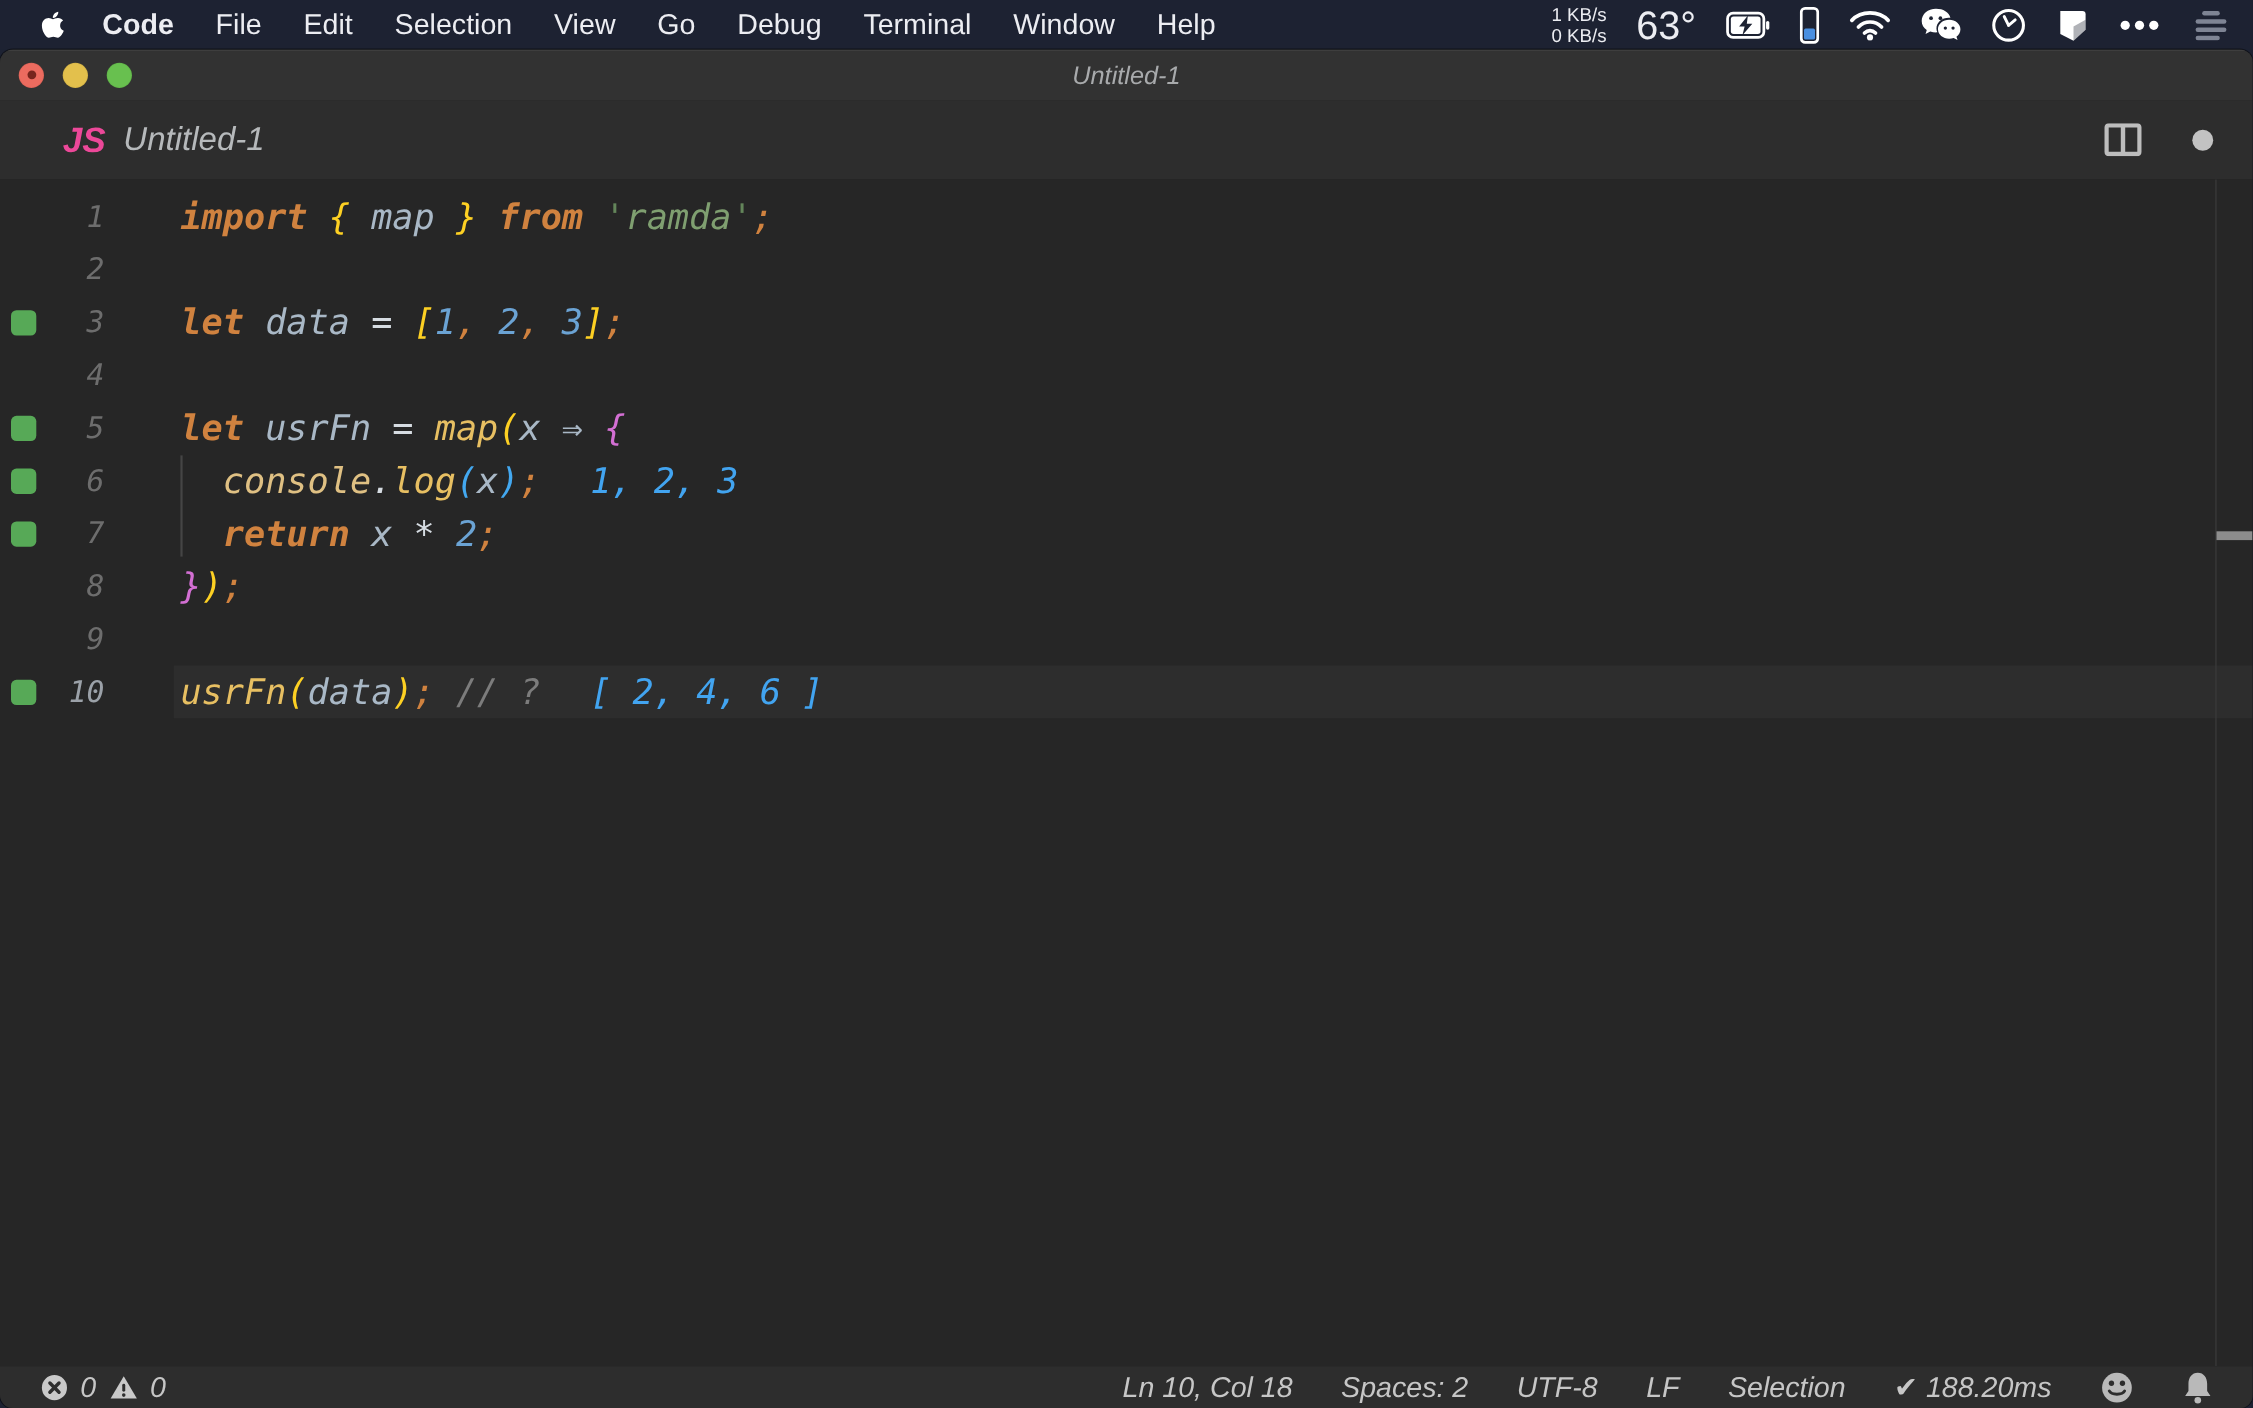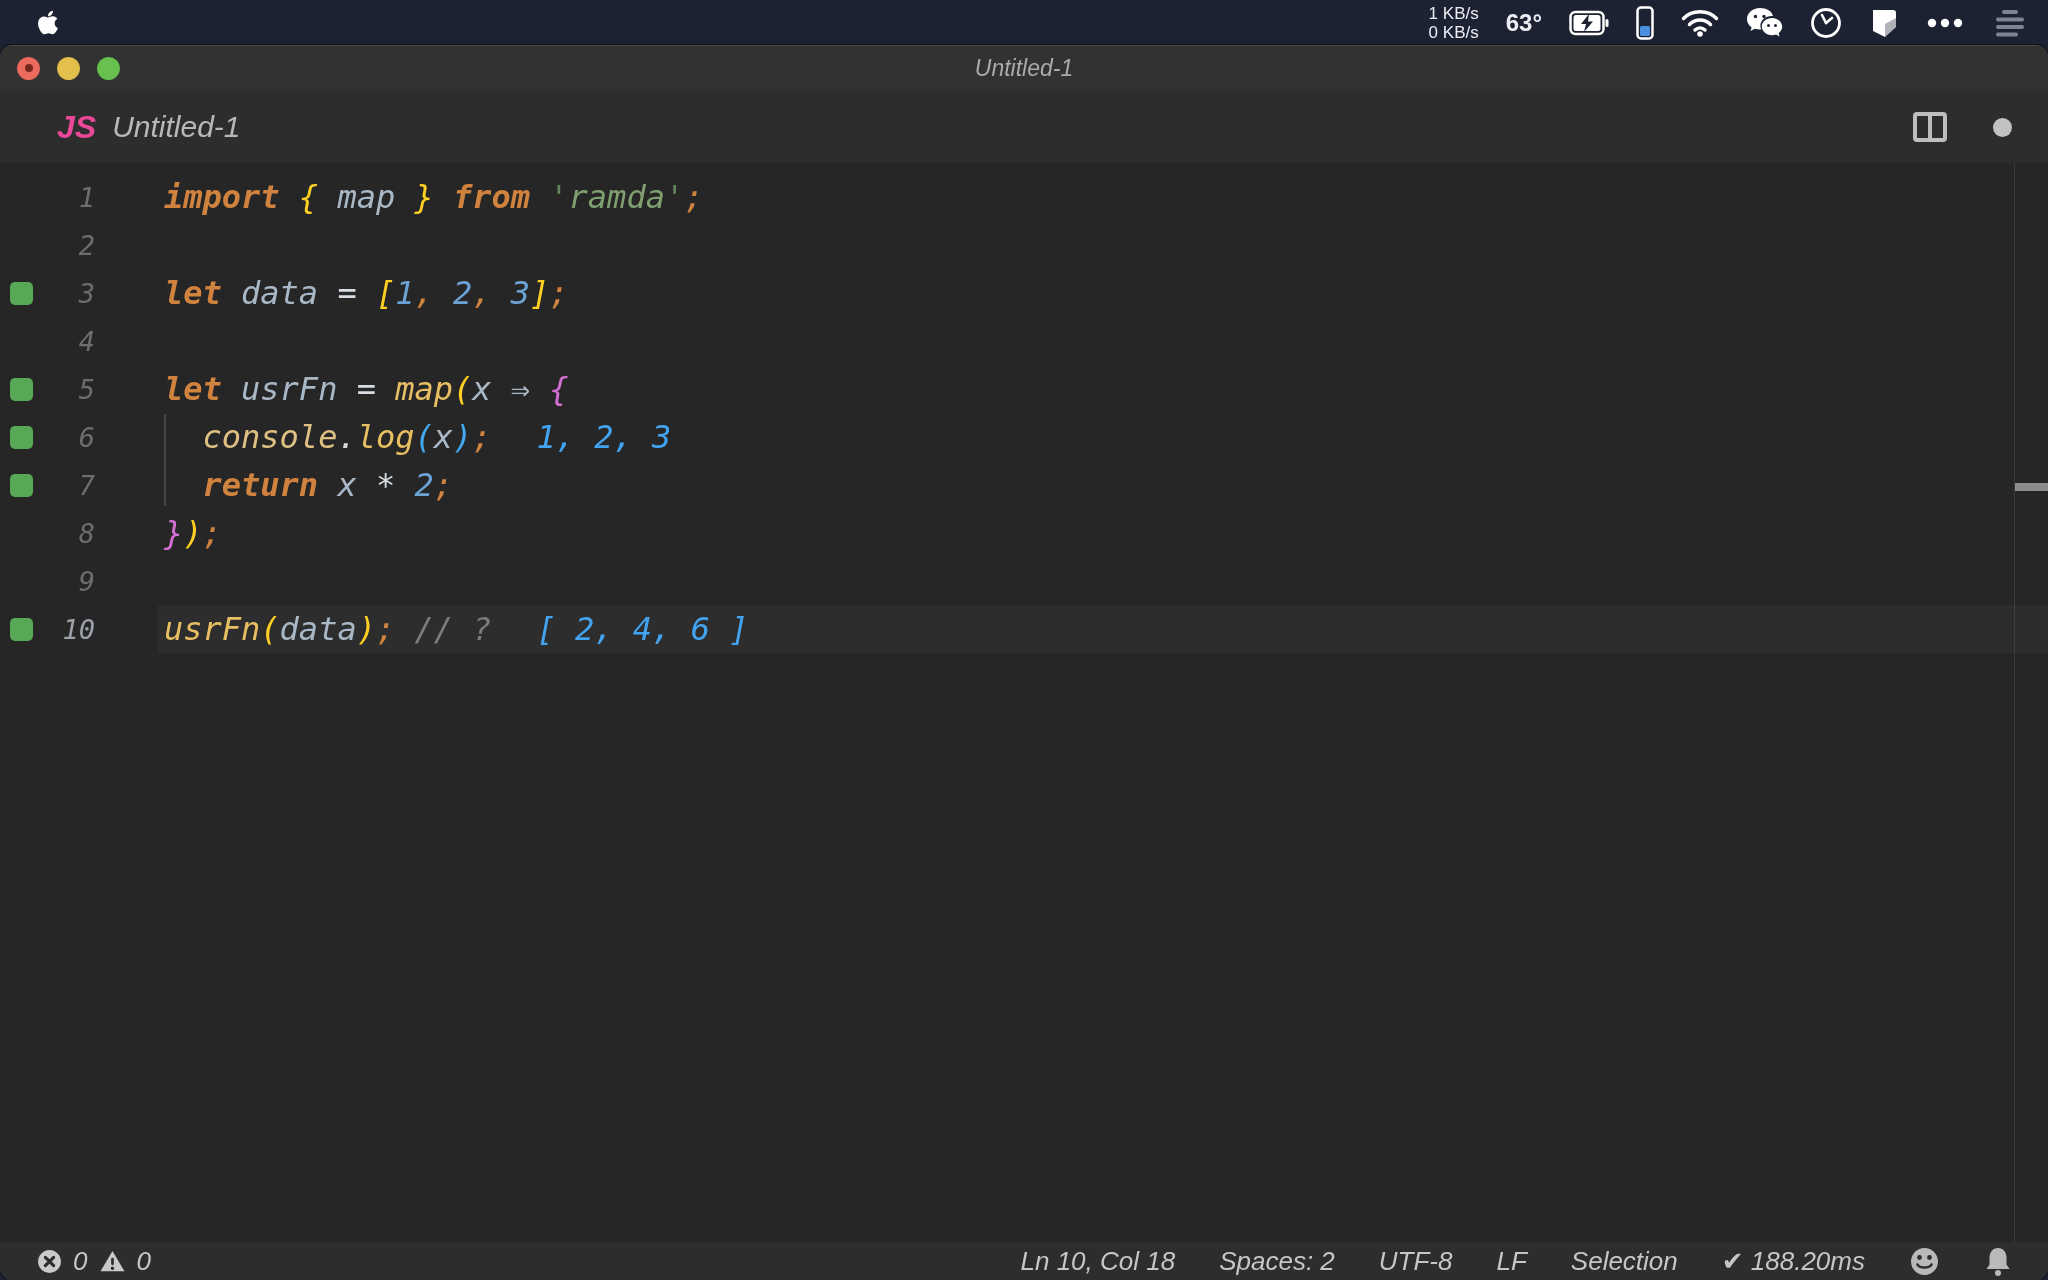--- a/index.html
+++ b/index.html
@@ -10,21 +10,21 @@
   
   .menubar{position:absolute;top:0;left:0;width:100%;height:45px;background:#1d2232;
            display:flex;align-items:center;color:#ecedf2;font-size:26px;}
   .apple{margin-left:36px;width:24px;display:flex;align-items:center;}
   .apple svg{height:27px;fill:#ffffff;}
   .menu-items{display:flex;align-items:center;margin-left:14px;}
   .menu-item{padding:0 19px;white-space:nowrap;cursor:default;}
   .menu-item.bold{font-weight:bold;}
   .mb-right{margin-left:auto;display:flex;align-items:center;padding-right:18px;gap:27px;}
   .net{font-size:17px;line-height:19px;text-align:right;font-weight:500;}
-  .temp{font-size:24px;font-weight:700;}
+  .temp{font-size:36px;font-weight:400;}
   .mb-icon{display:flex;align-items:center;}
   .mb-icon svg{display:block;}
 
   
   .window{position:absolute;top:45px;left:0;right:0;bottom:0;border-radius:12px;
           background:#262626;overflow:hidden;display:flex;flex-direction:column;
           box-shadow:0 0 0 1px rgba(0,0,0,.45);font-style:italic;}
   .titlebar{height:46px;background:#323232;position:relative;flex:none;
             box-shadow:inset 0 1px 0 rgba(255,255,255,.12);
             display:flex;align-items:center;justify-content:center;}
@@ -88,20 +88,32 @@
 <body>
 
 <div class="screen">
 
   <div class="menubar">
     <span class="apple">
         <svg viewBox="0 0 384 512" width="24" height="29">
           <path d="M318.7 268.7c-.2-36.7 16.4-64.4 50-84.8-18.8-26.9-47.2-41.7-84.7-44.6-35.5-2.8-74.3 20.7-88.5 20.7-15 0-49.4-19.7-76.4-19.7C63.3 141.2 4 184.8 4 273.5q0 39.3 14.4 81.2c12.8 36.7 59 126.7 107.2 125.2 25.2-.6 43-17.9 75.8-17.9 31.8 0 48.3 17.9 76.4 17.9 48.6-.7 90.4-82.5 102.6-119.3-65.2-30.7-61.7-90-61.7-91.9zm-56.6-164.2c27.3-32.4 24.8-61.9 24-72.5-24.1 1.4-52 16.4-67.9 34.9-17.5 19.8-27.8 44.3-25.6 71.9 26.1 2 49.9-11.4 69.5-34.3z" fill="#ffffff"></path>
         </svg>
       </span>
+    <div class="menu-items">
+        <span class="menu-item bold">Code</span>
+        <span class="menu-item">File</span>
+        <span class="menu-item">Edit</span>
+        <span class="menu-item">Selection</span>
+        <span class="menu-item">View</span>
+        <span class="menu-item">Go</span>
+        <span class="menu-item">Debug</span>
+        <span class="menu-item">Terminal</span>
+        <span class="menu-item">Window</span>
+        <span class="menu-item">Help</span>
+      </div>
     <div class="mb-right">
       <div class="net">
         <div>1 KB/s</div>
         <div>0 KB/s</div>
       </div>
       <span class="temp">63°</span>
       <span class="mb-icons-slot" style="display:flex;align-items:center;gap:27px;">
           <span class="mb-icon">
             <svg width="40" height="26" viewBox="0 0 40 26">
               <rect x="1.5" y="2" width="33" height="22" rx="5" fill="none" stroke="#ffffff" stroke-width="2.5"></rect>

